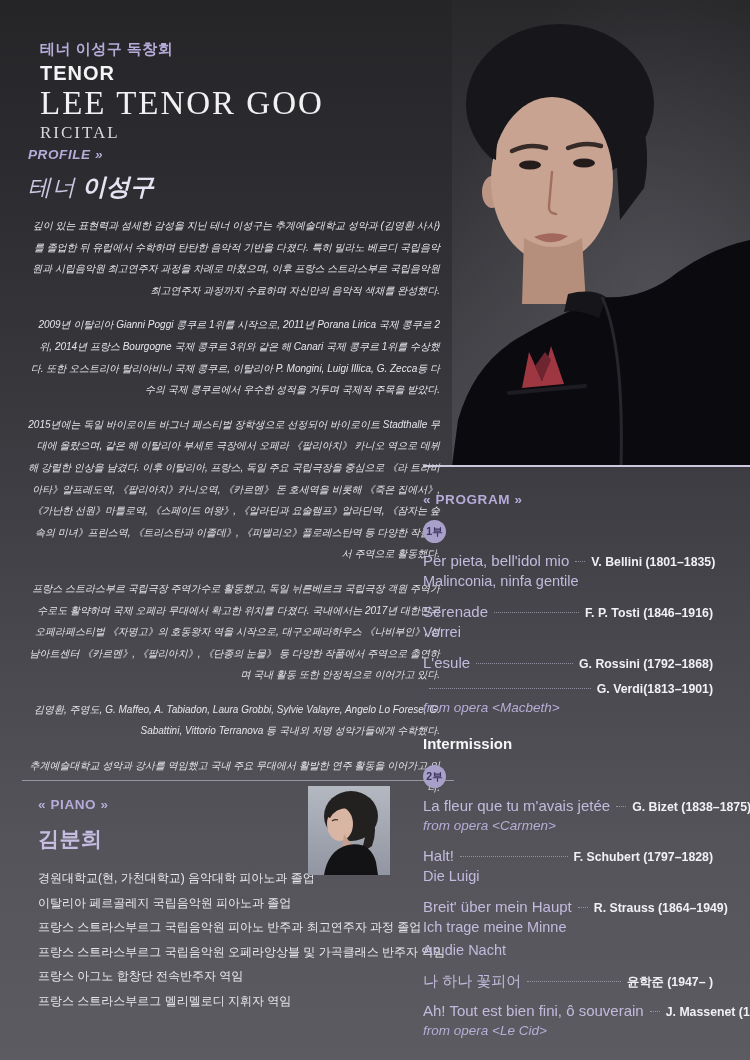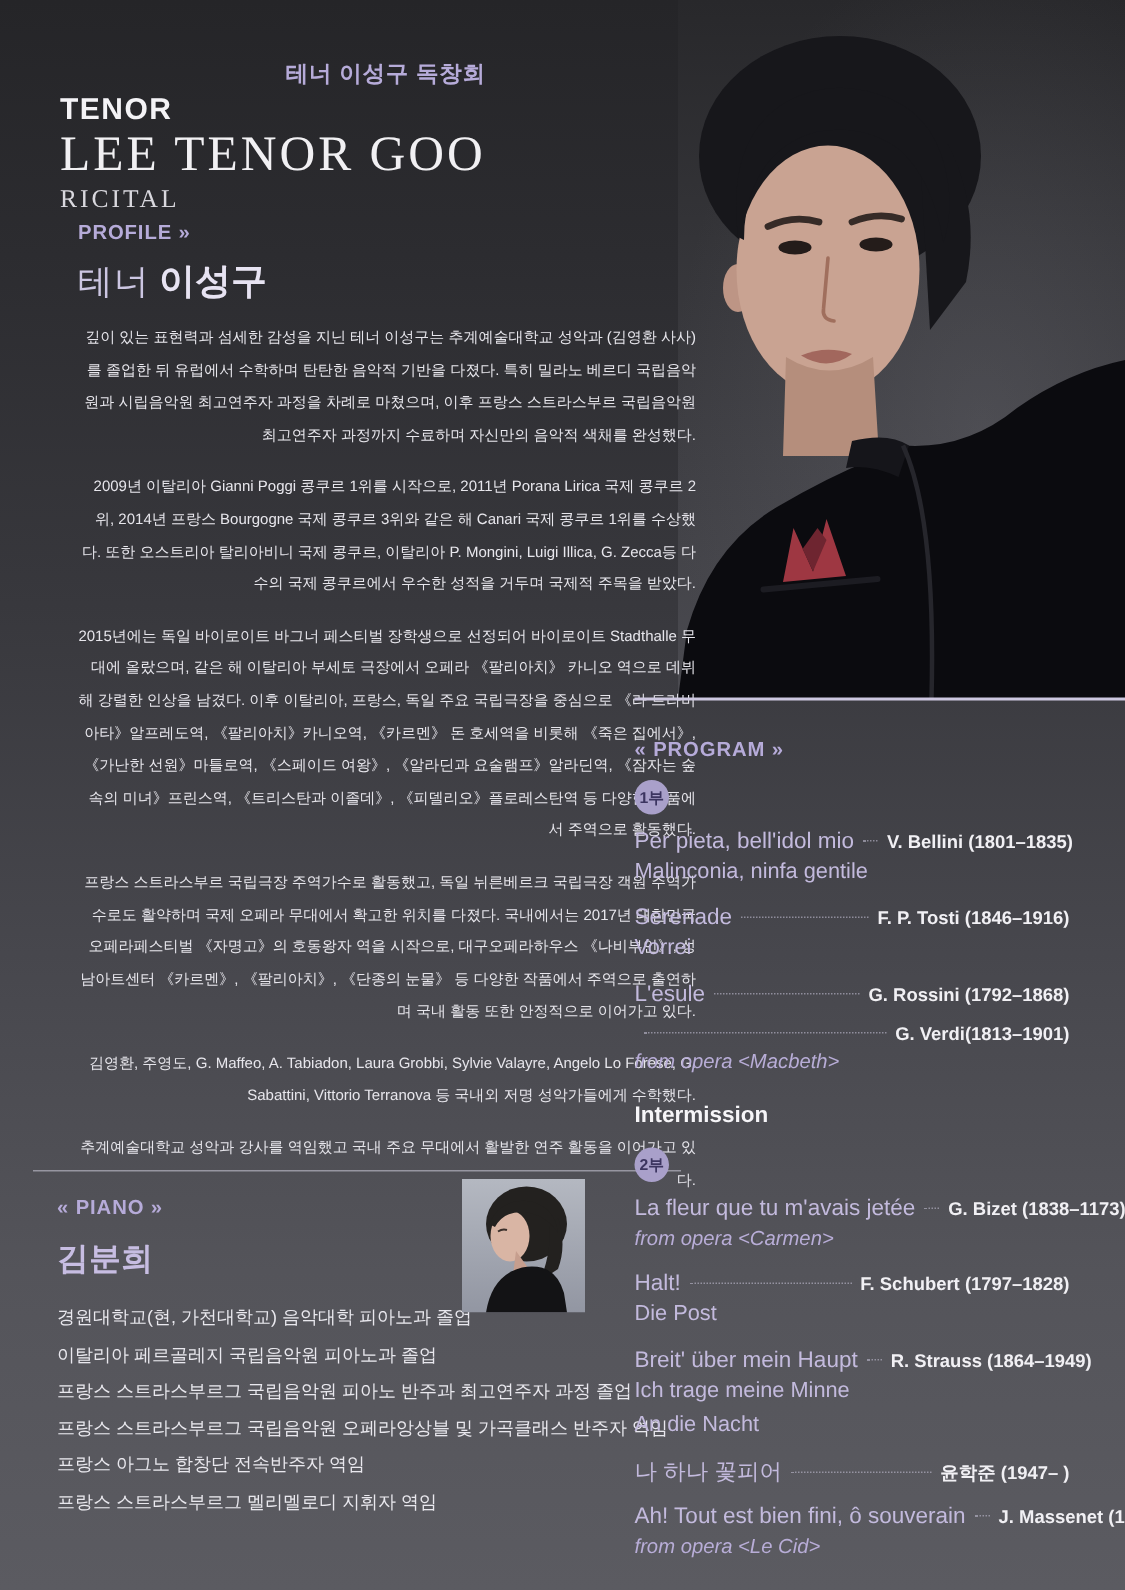--- a/index.html
+++ b/index.html
@@ -4,26 +4,26 @@
 <style>
   html,body{margin:0;padding:0;background:#1b1b1e;}
   #page{
     position:relative;width:750px;height:1060px;overflow:hidden;
     background:linear-gradient(180deg,#252528 0%,#2c2c30 16%,#38383d 38%,#47474d 60%,#54545a 80%,#5b5b61 100%);
     font-family:"Liberation Sans","DejaVu Sans",sans-serif;
     -webkit-font-smoothing:antialiased;
   }
   
   .header{position:absolute;left:40px;top:40px;}
-  .hdr-kr{font-size:15px;font-weight:700;color:#b6abd9;letter-spacing:.5px;text-align:right;}
+  .hdr-kr{font-size:15px;font-weight:700;color:#b6abd9;letter-spacing:.5px;}
   .hdr-tenor{font-size:20px;font-weight:800;color:#f4f3f6;letter-spacing:1px;margin-top:3px;}
   .hdr-name{font-family:"Liberation Serif","DejaVu Serif",serif;font-size:33px;color:#f1f0f3;letter-spacing:2px;margin-top:1px;line-height:1.05;}
   .hdr-recital{font-family:"Liberation Serif","DejaVu Serif",serif;font-size:17px;color:#d9d8de;letter-spacing:2px;margin-top:2px;}
   
-  .profile{position:absolute;left:52px;top:147px;width:412px;}
+  .profile{position:absolute;left:28px;top:147px;width:412px;font-style:italic;}
   .sec-heading{font-size:13.5px;font-weight:700;color:#b6abd9;letter-spacing:.6px;}
   .profile-name{margin-top:9px;}
   .pname-prefix{font-size:23px;font-weight:300;color:#ccc6e2;letter-spacing:1px;}
   .pname-main{font-size:24px;font-weight:800;color:#e7e3f2;margin-left:6px;}
   .paras{margin-top:12px;}
   .para{font-size:10px;line-height:21.6px;color:#e7e6ec;margin:0 0 13px 0;text-align:right;}
   
   .sep-left{position:absolute;left:22px;top:780px;width:432px;height:1px;background:rgba(222,219,236,.5);}
   
   .piano{position:absolute;left:38px;top:797px;width:420px;}
@@ -186,31 +186,31 @@
             <span class="entry-composer">G. Verdi(1813–1901)</span>
           </div>
           <div class="entry-note">from opera &lt;Macbeth&gt;</div>
         </div>
         <div class="intermission">Intermission</div>
         <div class="part-badge">2부</div>
         <div class="entry">
           <div class="entry-row">
             <span class="entry-title">La fleur que tu m'avais jetée</span>
             <span class="leader"></span>
-            <span class="entry-composer">G. Bizet (1838–1173)</span>
+            <span class="entry-composer">G. Bizet (1838–1875)</span>
           </div>
           <div class="entry-note">from opera &lt;Carmen&gt;</div>
         </div>
         <div class="entry">
           <div class="entry-row">
             <span class="entry-title">Halt!</span>
             <span class="leader"></span>
             <span class="entry-composer">F. Schubert (1797–1828)</span>
           </div>
-          <div class="entry-sub">Die Post</div>
+          <div class="entry-sub">Die Luigi</div>
         </div>
         <div class="entry">
           <div class="entry-row">
             <span class="entry-title">Breit' über mein Haupt</span>
             <span class="leader"></span>
             <span class="entry-composer">R. Strauss (1864–1949)</span>
           </div>
           <div class="entry-sub">Ich trage meine Minne</div>
           <div class="entry-sub">An die Nacht</div>
         </div>

